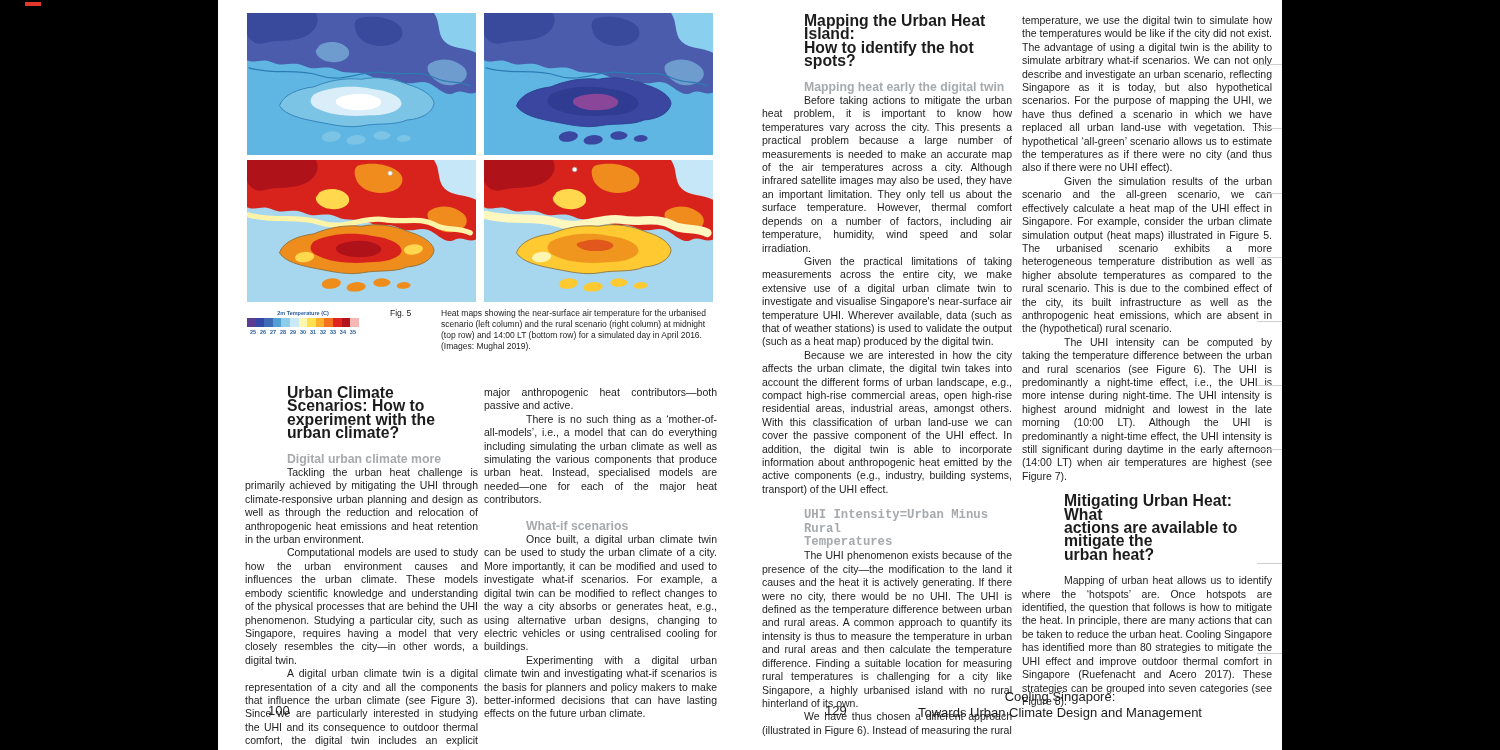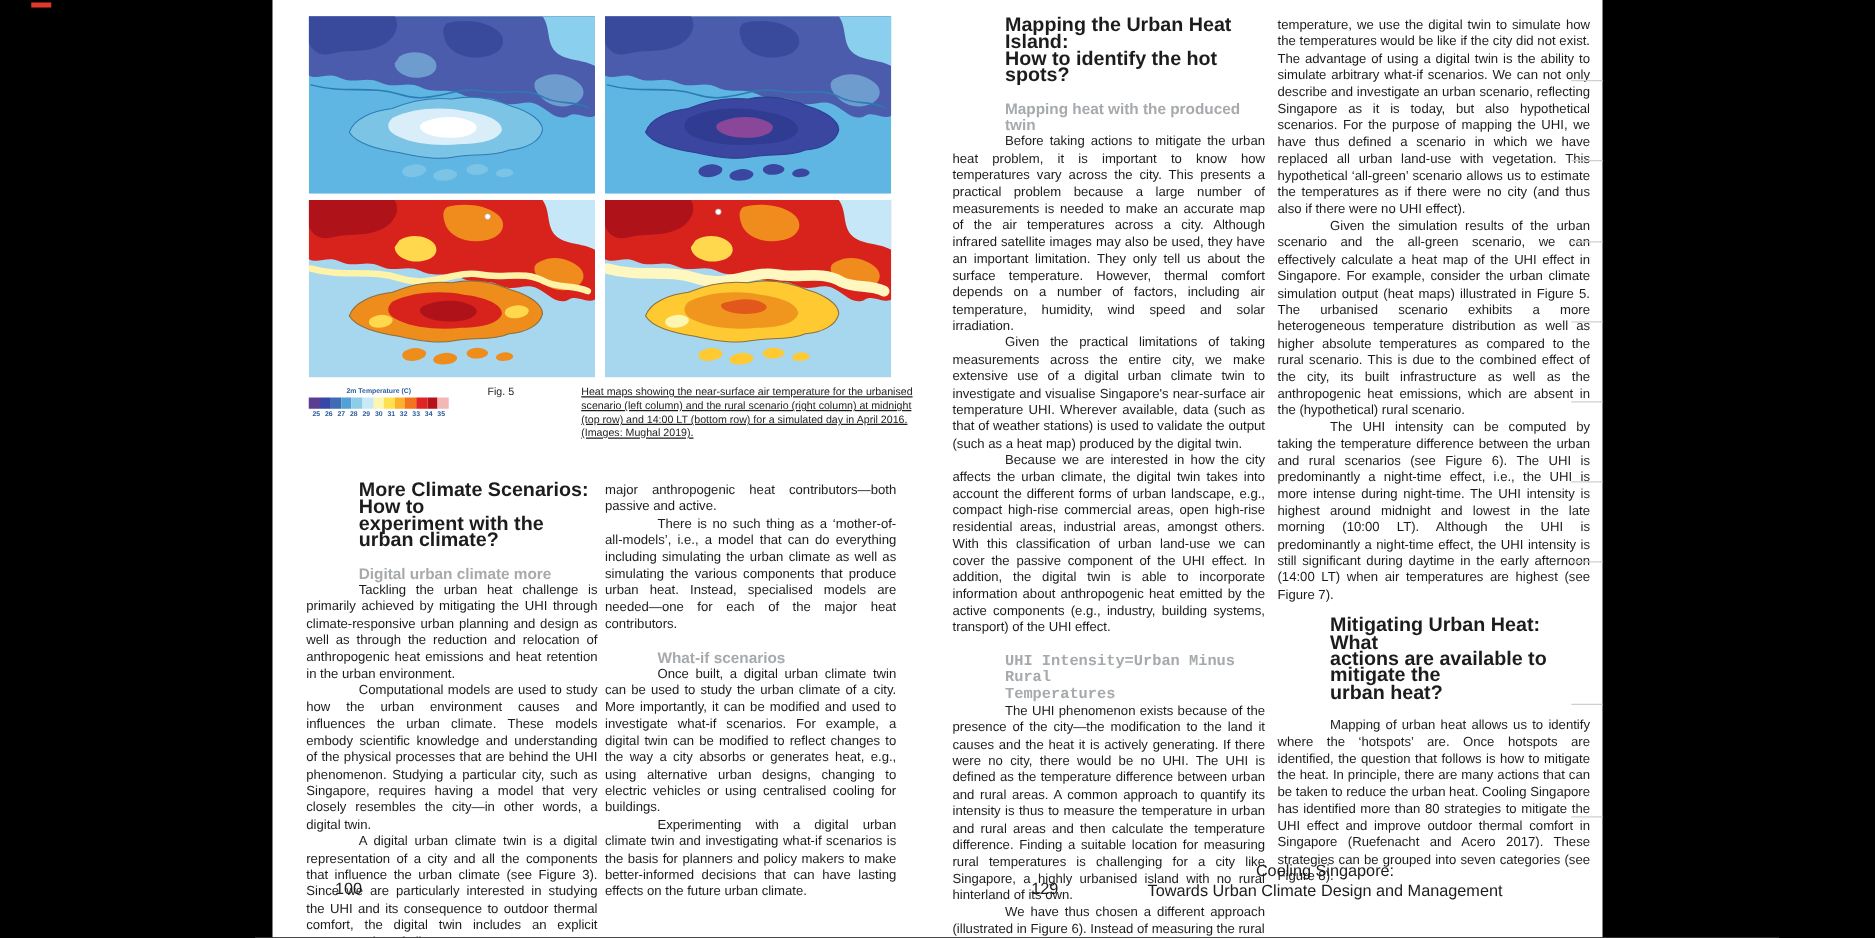--- a/index.html
+++ b/index.html
@@ -18,21 +18,21 @@
   .strait-day{fill:none;stroke-width:9;stroke-linecap:round;stroke-linejoin:round;}
   .strait-day-thin{fill:none;stroke-width:5.5;stroke-linecap:round;stroke-linejoin:round;}
   .isl-outline{stroke-width:0.9;}
   .fig-meta{position:relative;margin-top:6px;height:48px;}
   .cb{position:absolute;left:0;top:2px;width:112px;}
   .cb-title{font-size:5.5px;line-height:6px;text-align:center;margin-bottom:2px;font-weight:bold;}
   .cb-swatches{display:flex;height:9px;}
   .cb-swatch{flex:1;}
   .cb-ticks{display:flex;justify-content:space-between;font-size:5.5px;padding:2px 3px 0;font-weight:bold;}
   .fig-label{position:absolute;left:143px;top:0;font-size:8.5px;color:#1c1c1c;}
-  .fig-caption{position:absolute;left:218px;top:0;width:268px;font-size:8.5px;line-height:11px;color:#1c1c1c;text-decoration:underline;}
+  .fig-caption{position:absolute;left:194px;top:0;width:268px;font-size:8.5px;line-height:11px;color:#1c1c1c;}
 
   
   .col{position:absolute;font-size:10.5px;line-height:13.4px;color:#1c1c1c;}
   .pl .col{top:386px;width:233px;}
   .pl .col1{left:27px;} .pl .col2{left:266px;}
   .pr .col{top:14px;width:250px;}
   .pr .col1{left:12px;} .pr .col2{left:272px;}
   .para{margin:0;text-align:justify;text-indent:42px;}
   .para.noindent{text-indent:0;}
   .sechead{margin:0 0 13px;padding-left:42px;white-space:pre-line;color:#1c1c1c;}
@@ -155,21 +155,21 @@
                 <span class="cb-tick">34</span>
                 <span class="cb-tick">35</span>
               </div>
           </div>
           <div class="fig-label">Fig. 5</div>
           <div class="fig-caption">Heat maps showing the near-surface air temperature for the urbanised scenario (left column) and the rural scenario (right column) at midnight (top row) and 14:00 LT (bottom row) for a simulated day in April 2016. (Images: Mughal 2019).</div>
         </div>
       </div>
 
       <div class="col col1">
-        <h2 class="sechead">More Climate Scenarios: How to
+        <h2 class="sechead">Urban Climate Scenarios: How to
 experiment with the urban climate?</h2>
         <h3 class="subhead">Digital urban climate more</h3>
         <p class="para">Tackling the urban heat challenge is primarily achieved by mitigating the UHI through climate-responsive urban planning and design as well as through the reduction and relocation of anthropogenic heat emissions and heat retention in the urban environment.</p>
         <p class="para">Computational models are used to study how the urban environment causes and influences the urban climate. These models embody scientific knowledge and understanding of the physical processes that are behind the UHI phenomenon. Studying a particular city, such as Singapore, requires having a model that very closely resembles the city—in other words, a digital twin.</p>
         <p class="para">A digital urban climate twin is a digital representation of a city and all the components that influence the urban climate (see Figure 3). Since we are particularly interested in studying the UHI and its consequence to outdoor thermal comfort, the digital twin includes an explicit representation of all</p>
       </div>
 
       <div class="col col2">
         <p class="para noindent">major anthropogenic heat contributors—both passive and active.</p>
         <p class="para">There is no such thing as a ‘mother-of-all-models’, i.e., a model that can do everything including simulating the urban climate as well as simulating the various components that produce urban heat. Instead, specialised models are needed—one for each of the major heat contributors.</p>
@@ -179,21 +179,21 @@
       </div>
 
       <div class="pageno pageno-left">100</div>
     </section>
 
     <section class="page page-right pr">
 
       <div class="col col1">
         <h2 class="sechead">Mapping the Urban Heat Island:
 How to identify the hot spots?</h2>
-        <h3 class="subhead" style="margin-top:0;">Mapping heat with the produced twin</h3>
+        <h3 class="subhead" style="margin-top:0;">Mapping heat early the digital twin</h3>
         <p class="para">Before taking actions to mitigate the urban heat problem, it is important to know how temperatures vary across the city. This presents a practical problem because a large number of measurements is needed to make an accurate map of the air temperatures across a city. Although infrared satellite images may also be used, they have an important limitation. They only tell us about the surface temperature. However, thermal comfort depends on a number of factors, including air temperature, humidity, wind speed and solar irradiation.</p>
         <p class="para">Given the practical limitations of taking measurements across the entire city, we make extensive use of a digital urban climate twin to investigate and visualise Singapore's near-surface air temperature UHI. Wherever available, data (such as that of weather stations) is used to validate the output (such as a heat map) produced by the digital twin.</p>
         <p class="para">Because we are interested in how the city affects the urban climate, the digital twin takes into account the different forms of urban landscape, e.g., compact high-rise commercial areas, open high-rise residential areas, industrial areas, amongst others. With this classification of urban land-use we can cover the passive component of the UHI effect. In addition, the digital twin is able to incorporate information about anthropogenic heat emitted by the active components (e.g., industry, building systems, transport) of the UHI effect.</p>
         <h3 class="subhead" style="white-space:pre-line;font-family:Liberation Mono, monospace;">UHI Intensity=Urban Minus Rural
 Temperatures</h3>
         <p class="para">The UHI phenomenon exists because of the presence of the city—the modification to the land it causes and the heat it is actively generating. If there were no city, there would be no UHI. The UHI is defined as the temperature difference between urban and rural areas. A common approach to quantify its intensity is thus to measure the temperature in urban and rural areas and then calculate the temperature difference. Finding a suitable location for measuring rural temperatures is challenging for a city like Singapore, a highly urbanised island with no rural hinterland of its own.</p>
         <p class="para">We have thus chosen a different approach (illustrated in Figure 6). Instead of measuring the rural</p>
       </div>
 
       <div class="col col2">

